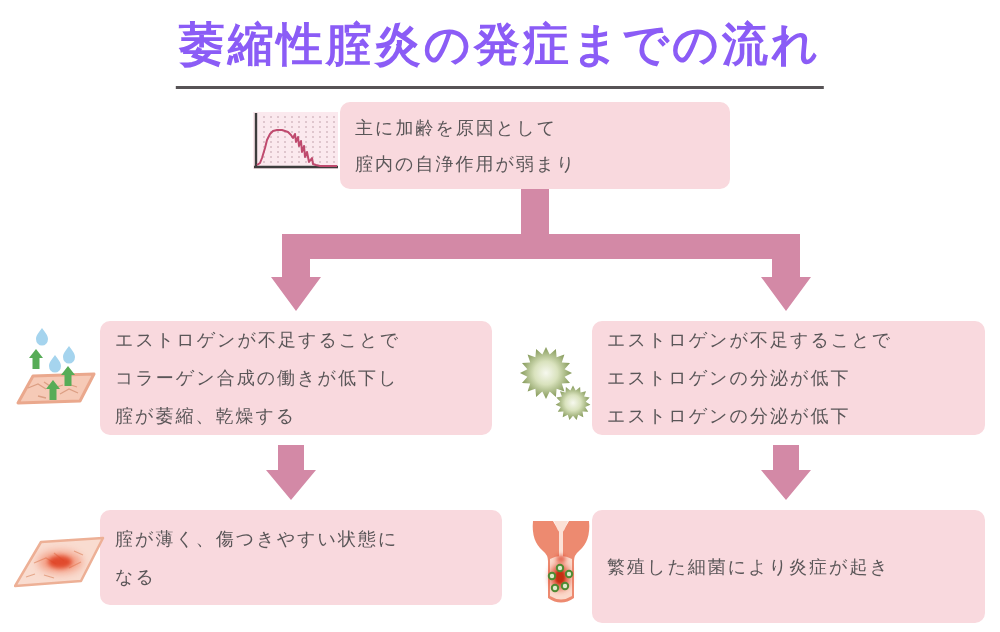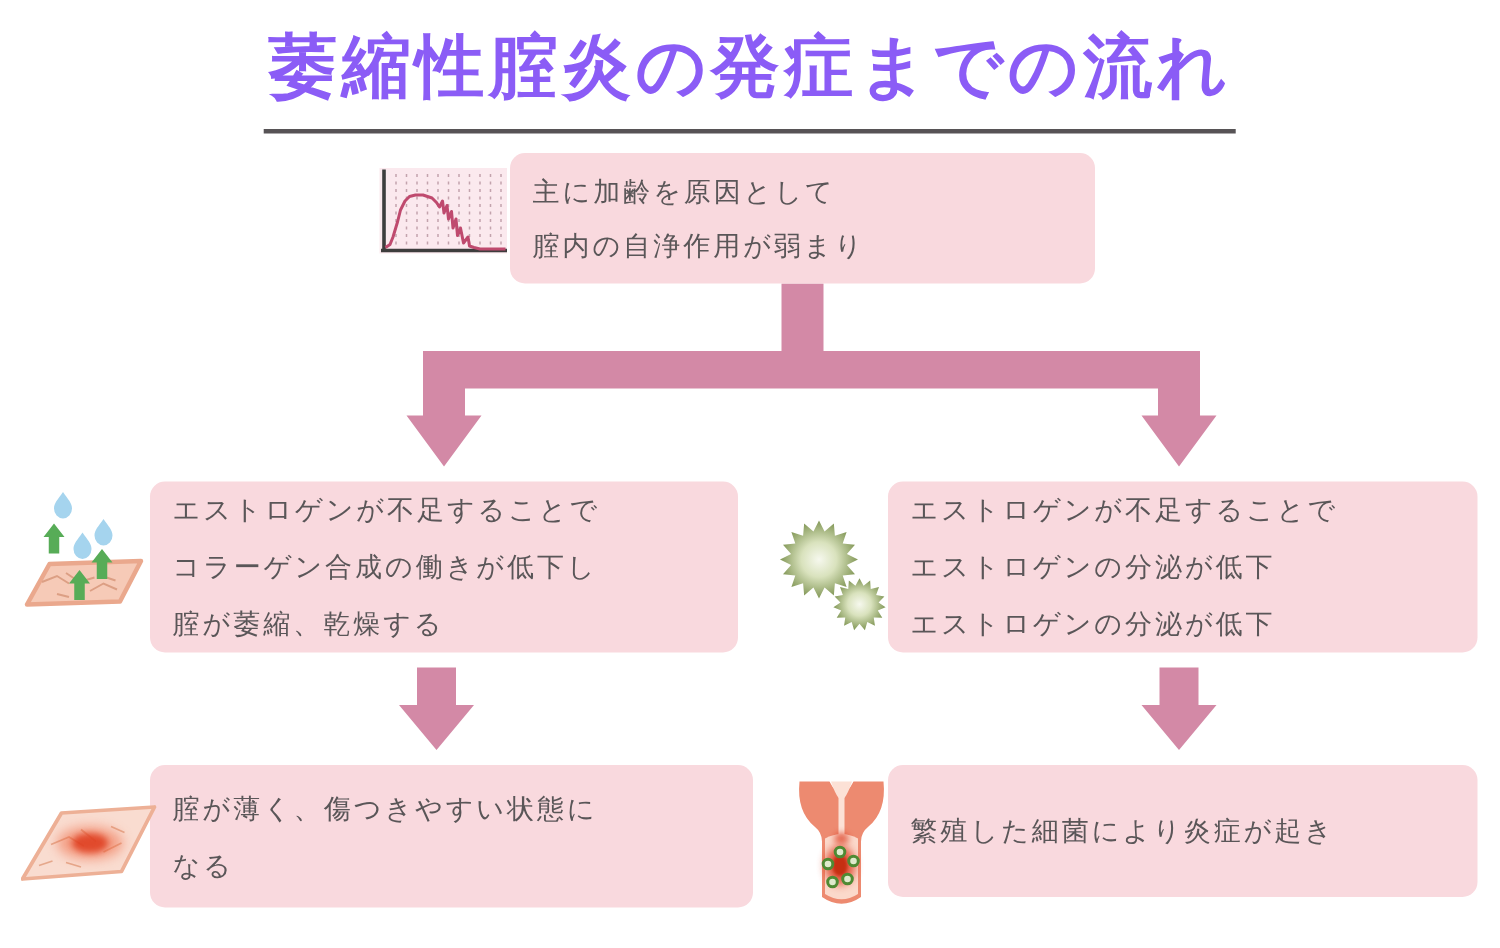--- a/index.html
+++ b/index.html
@@ -16,21 +16,21 @@
     position:absolute;background:#f9d9de;border-radius:10px;
     display:flex;flex-direction:column;justify-content:center;
     padding-left:15px;box-sizing:border-box;color:#5a5658;
   }
   .box .ln{font-size:18px;font-weight:500;letter-spacing:2px;line-height:38px;white-space:nowrap;}
   #box-cause{left:340px;top:102px;width:390px;height:87px;}
   #box-cause .ln{line-height:36px;}
   #box-dry{left:100px;top:321px;width:392px;height:114px;}
   #box-bact{left:592px;top:321px;width:393px;height:114px;}
   #box-thin{left:100px;top:510px;width:402px;height:95px;}
-  #box-infl{left:592px;top:510px;width:393px;height:88px;}
+  #box-infl{left:592px;top:510px;width:393px;height:113px;}
   .abs{position:absolute;}
   svg{display:block;}
 </style>
 </head>
 <body>
 
 <div class="stage">
 
   <h1 class="title">萎縮性腟炎の発症までの流れ</h1>
 

